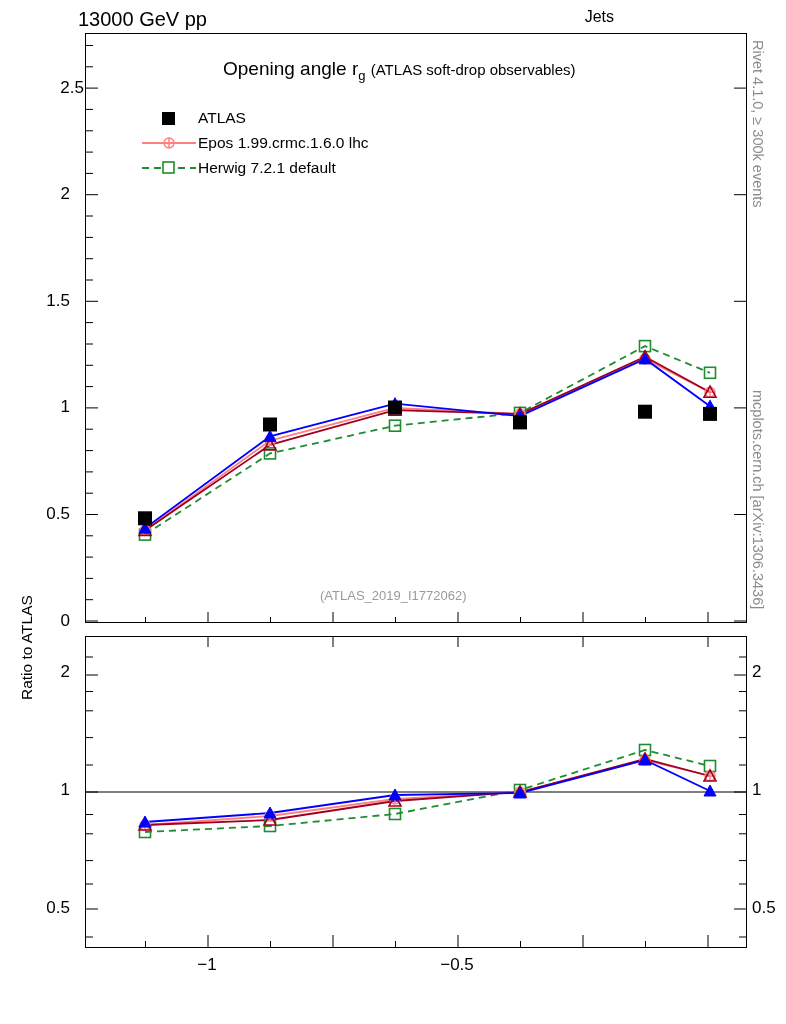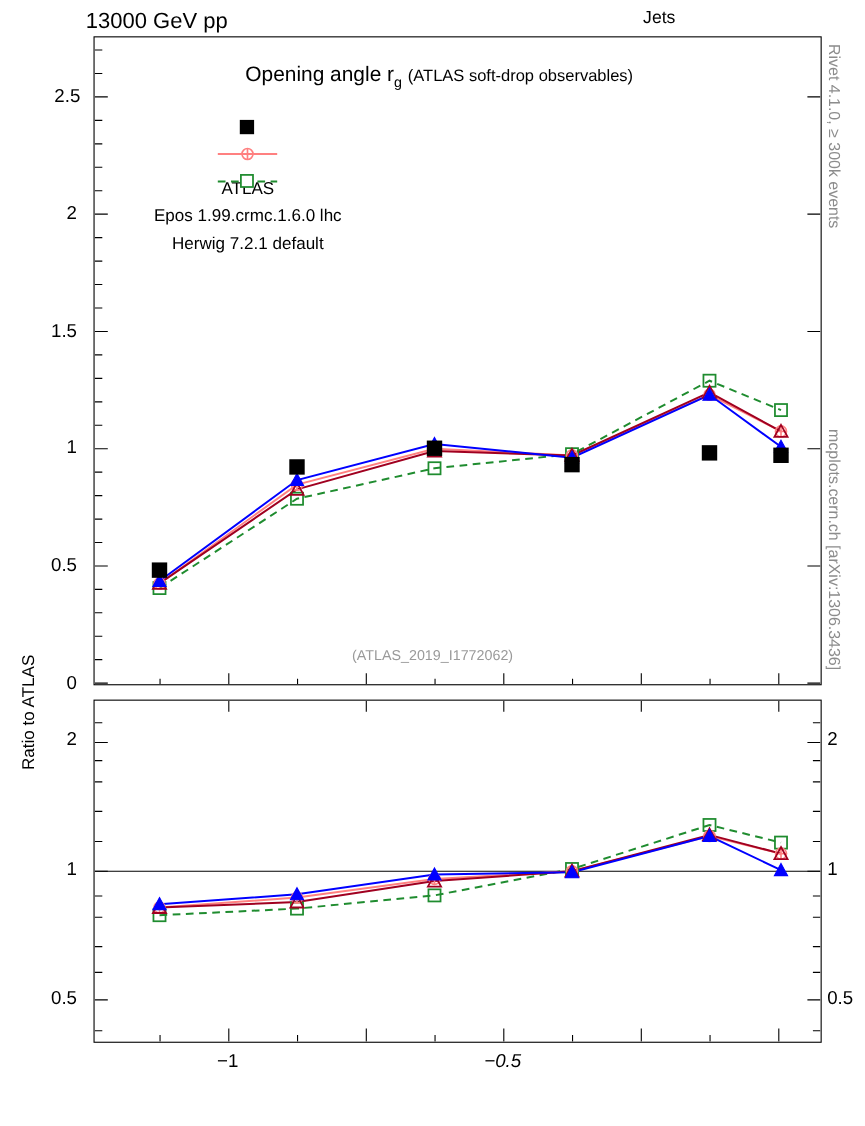--- a/index.html
+++ b/index.html
@@ -86,21 +86,20 @@
 
   
   #legend {
     left: 140px; top: 105px;
     font-size: 15.5px;
   }
   .leg-row {
     height: 25px;
     display: flex;
     align-items: center;
-    flex-direction: column;
   }
   .leg-mark {
     width: 58px;
     height: 20px;
     flex: 0 0 58px;
     position: relative;
   }
   .leg-label { white-space: nowrap; }
 
   
@@ -277,21 +276,21 @@
     <span>Opening angle r</span><span class="sub">g</span>
     <span class="paren">(ATLAS soft-drop observables)</span>
   </div>
   <div class="abs watermark">(ATLAS_2019_I1772062)</div>
 
   <div class="abs ylab" style="left:10px; top:611px;">0</div>
   <div class="abs ylab" style="left:10px; top:504px;">0.5</div>
   <div class="abs ylab" style="left:10px; top:397px;">1</div>
   <div class="abs ylab" style="left:10px; top:291px;">1.5</div>
   <div class="abs ylab" style="left:10px; top:184px;">2</div>
-  <div class="abs ylab" style="left:13px; top:78px;">2.5</div>
+  <div class="abs ylab" style="left:24px; top:78px;">2.5</div>
 
   <div class="abs" id="legend">
     <div class="leg-row">
       <span class="leg-mark">
         <svg width="58" height="20">
             <rect x="22" y="4" width="13" height="13" fill="#000"></rect>
           </svg>
       </span>
       <span class="leg-label">ATLAS</span>
     </div>
@@ -441,15 +440,15 @@
   <div class="abs ylab" style="left:10px; top:780px;">1</div>
   <div class="abs ylab" style="left:10px; top:662px;">2</div>
 
   <div class="abs rlab" style="left:752px; top:898px;">0.5</div>
   <div class="abs rlab" style="left:752px; top:780px;">1</div>
   <div class="abs rlab" style="left:752px; top:662px;">2</div>
 
   <div class="abs ratio-ytitle">Ratio to ATLAS</div>
 
   <div class="abs xlab" style="left:177px; top:955px;">−1</div>
-  <div class="abs xlab" style="left:427px; top:955px;font-style:italic;">−0.5</div>
+  <div class="abs xlab" style="left:427px; top:955px;">−0.5</div>
 
 </div>
 
 </body></html>

